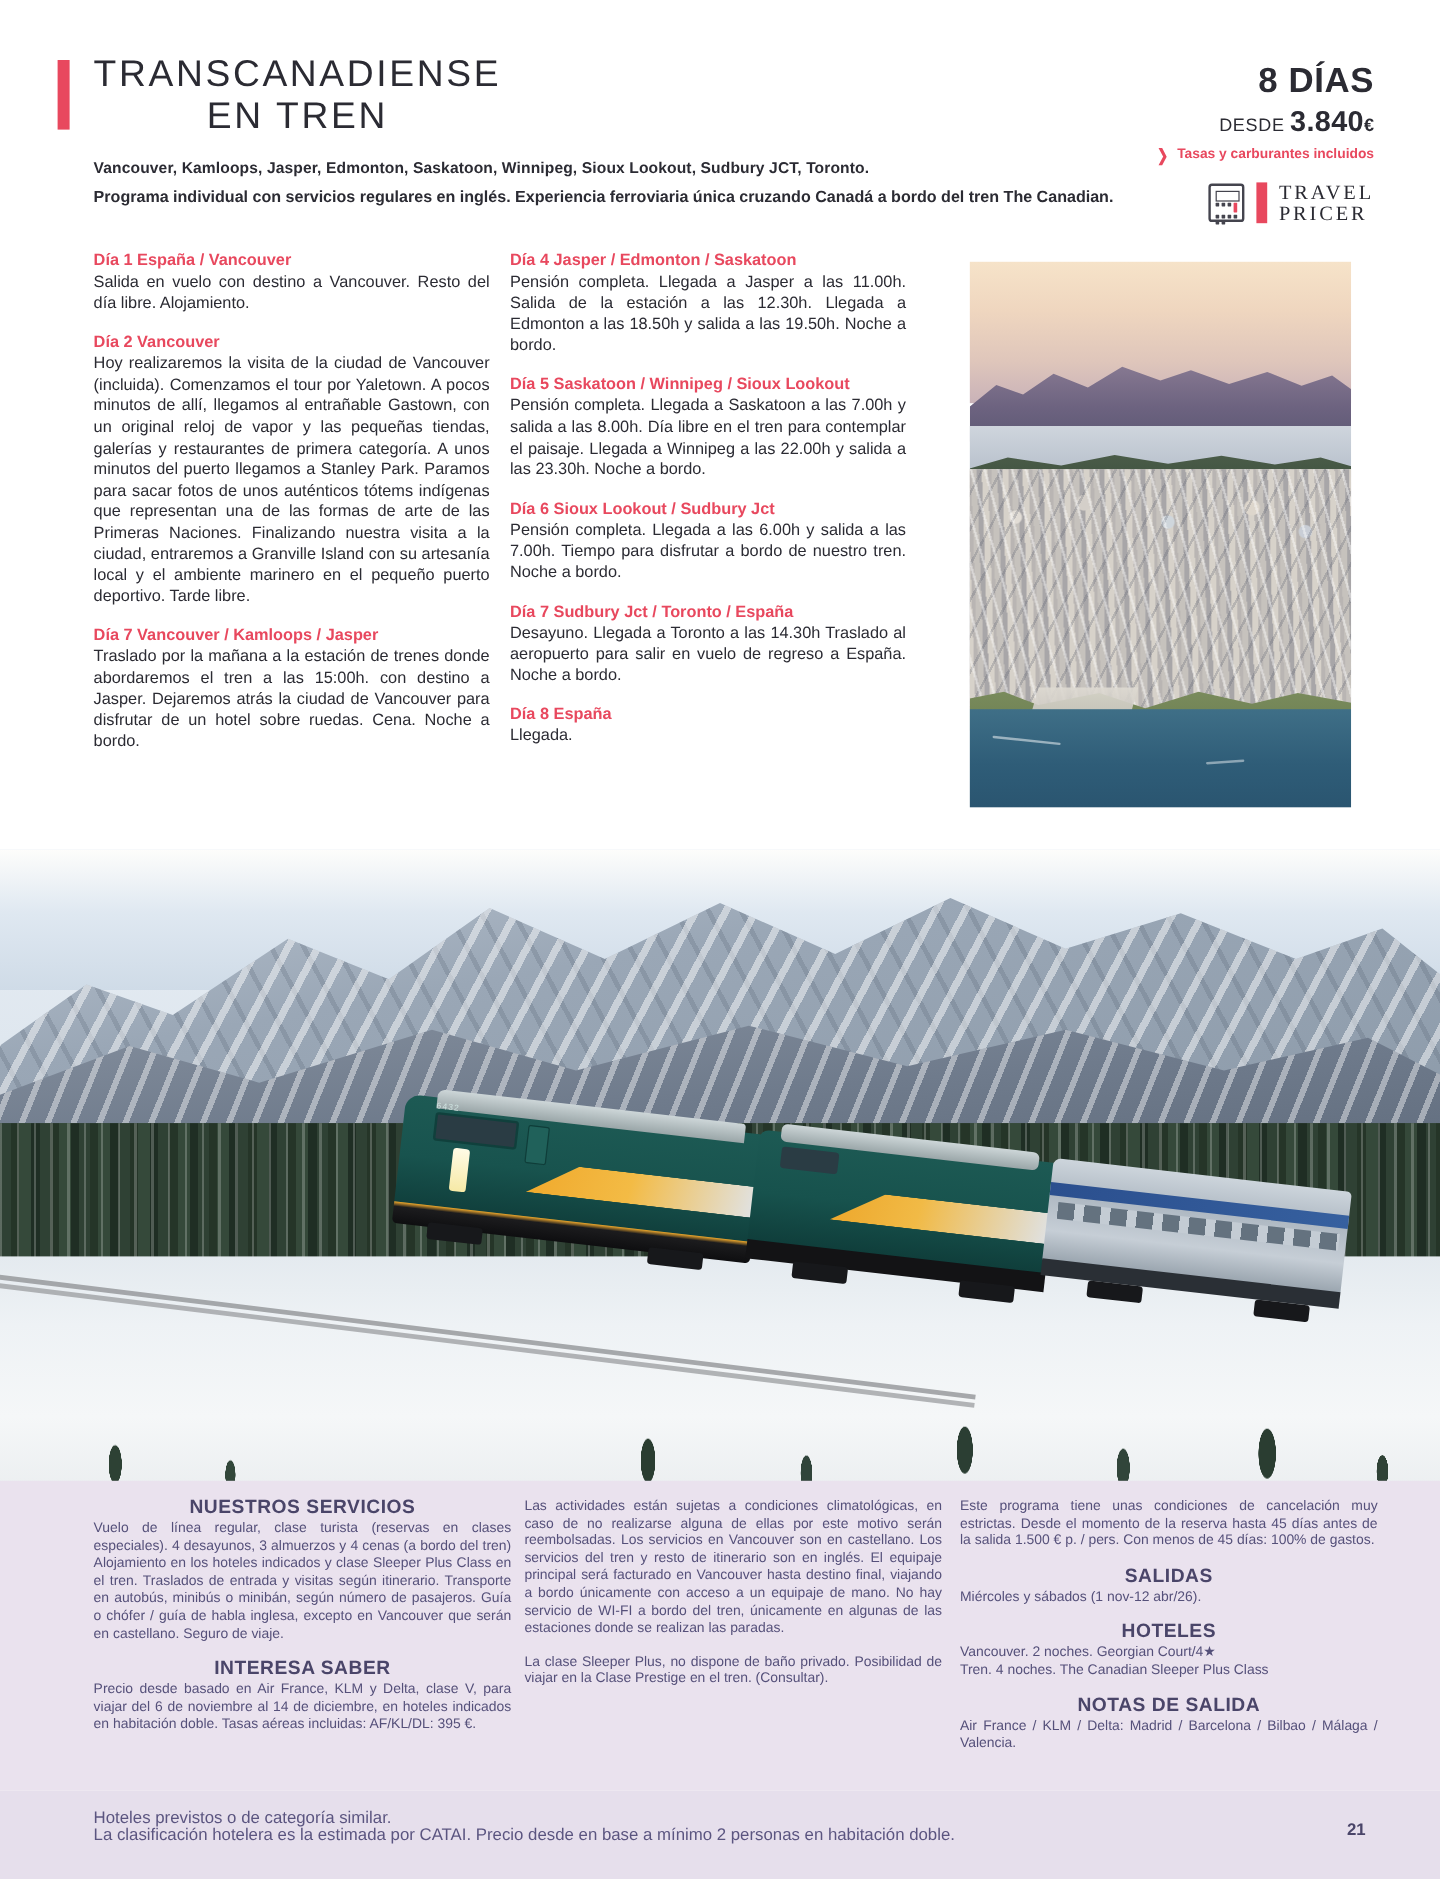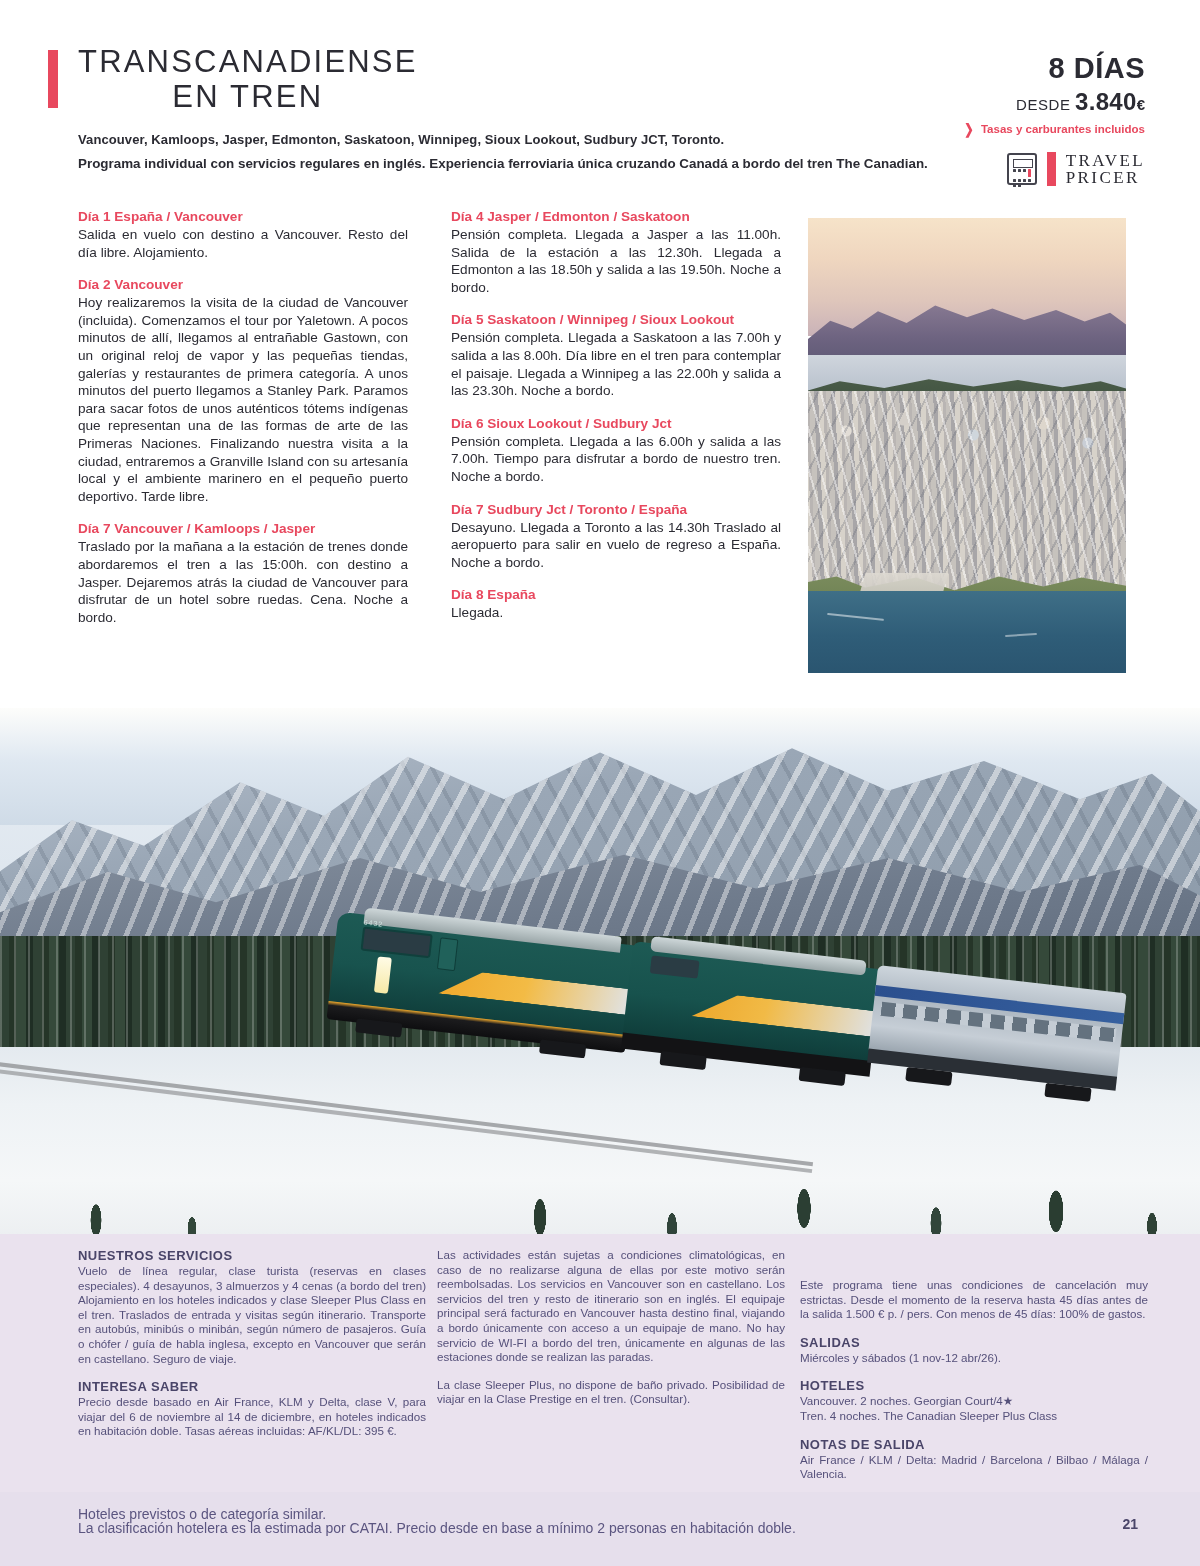--- a/index.html
+++ b/index.html
@@ -43,21 +43,21 @@
 
   .route{position:absolute;left:78px;top:132px;font-size:13px;color:#2b2b33;font-weight:bold;
          letter-spacing:.1px;white-space:nowrap;}
   .subtitle{position:absolute;left:78px;top:156px;font-size:13.4px;color:#2b2b33;font-weight:bold;
             letter-spacing:0px;white-space:nowrap;}
 
   
   .itin{position:absolute;left:0;top:208px;width:1200px;height:500px;background:#fff;}
   .col{position:absolute;top:0;width:330px;}
   .col.c1{left:78px;}
-  .col.c2{left:451px;}
+  .col.c2{left:425px;}
   .dayhead{color:#e8485e;font-size:13.6px;font-weight:bold;margin:0 0 1px 0;line-height:17px;}
   .daytext{color:#2b2b33;font-size:13.6px;line-height:17.6px;text-align:justify;margin:0 0 15px 0;}
 
   .photo-city{position:absolute;left:808px;top:10px;width:318px;height:455px;overflow:hidden;}
 
   
   .city-sky{position:absolute;left:0;top:0;width:100%;height:26%;
     background:linear-gradient(180deg,#f6e3c9 0%,#efd6bf 35%,#dfc6bb 70%,#c9b2b8 100%);}
   .city-mtn{position:absolute;left:0;top:17%;width:100%;height:16%;
     background:linear-gradient(180deg,#8e7f96 0%,#6d6380 60%,#5c5874 100%);
@@ -166,22 +166,22 @@
   .coach .wins{position:absolute;left:8px;top:36px;width:236px;height:14px;
     background:repeating-linear-gradient(90deg,#64727f 0 14px,#c4ccd4 14px 22px);}
   .coach .skirt{position:absolute;left:0;bottom:-12px;width:250px;height:14px;background:#2a2f35;}
   .bogie{position:absolute;bottom:-26px;width:46px;height:14px;background:#17181b;border-radius:3px;}
 
   
   .info{position:absolute;left:0;top:1234px;width:1200px;height:258px;background:#eae2ee;}
   .icol{position:absolute;top:14px;width:348px;}
   .icol.i1{left:78px;}
   .icol.i2{left:437px;}
-  .icol.i3{left:800px;margin-top:30px;}
-  .ihead{font-size:13px;font-weight:bold;color:#4a4569;letter-spacing:.45px;margin:0 0 1px 0;}
+  .icol.i3{left:800px;}
+  .ihead{font-size:16px;font-weight:bold;color:#4a4569;letter-spacing:.45px;margin:0 0 1px 0;text-align:center;}
   .itext{font-size:11.6px;line-height:14.6px;color:#55507a;text-align:justify;margin:0 0 13px 0;}
   .itext.tight{margin-bottom:0;}
 
   .footer{position:absolute;left:0;top:1492px;width:1200px;height:74px;background:#e6dfec;}
   .ftext{position:absolute;left:78px;top:16px;font-size:14px;line-height:13.6px;color:#5b5580;}
   .pageno{position:absolute;right:62px;top:24px;font-size:14px;font-weight:bold;color:#4a4569;}
 </style>
 </head>
 <body>
 

